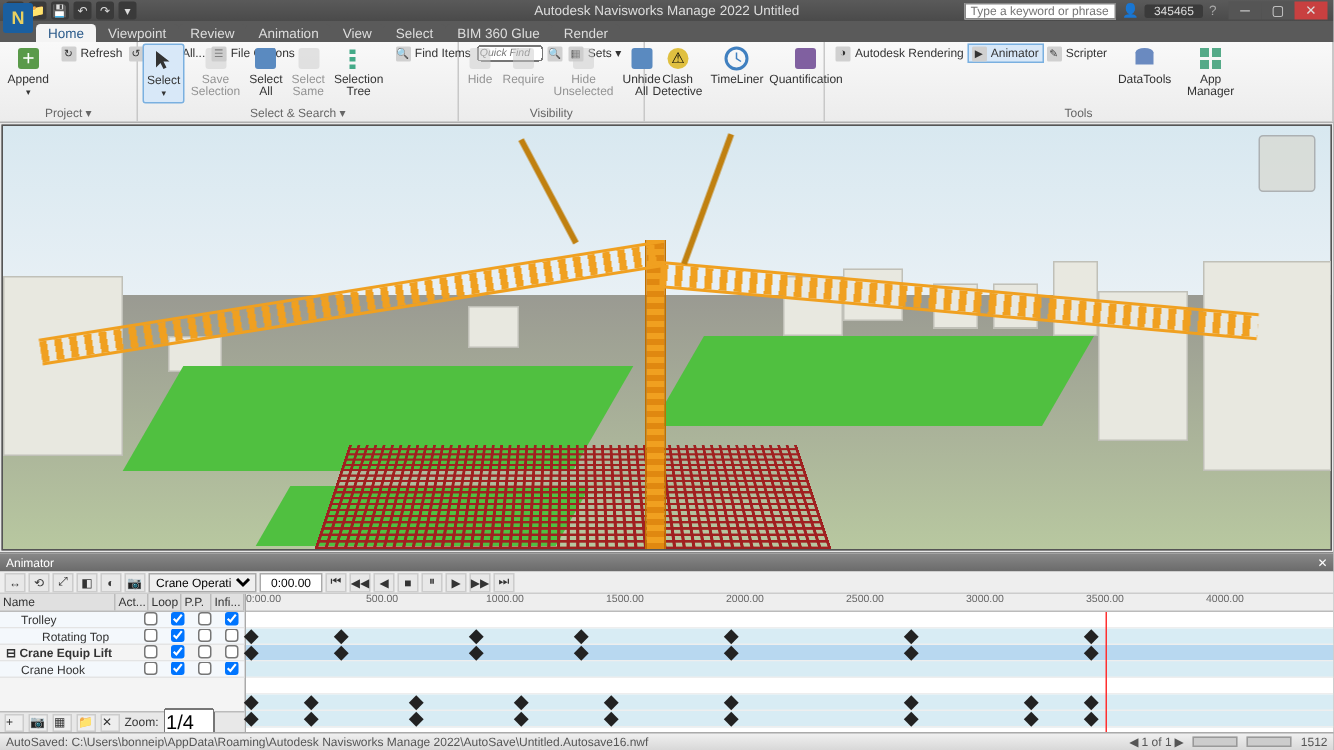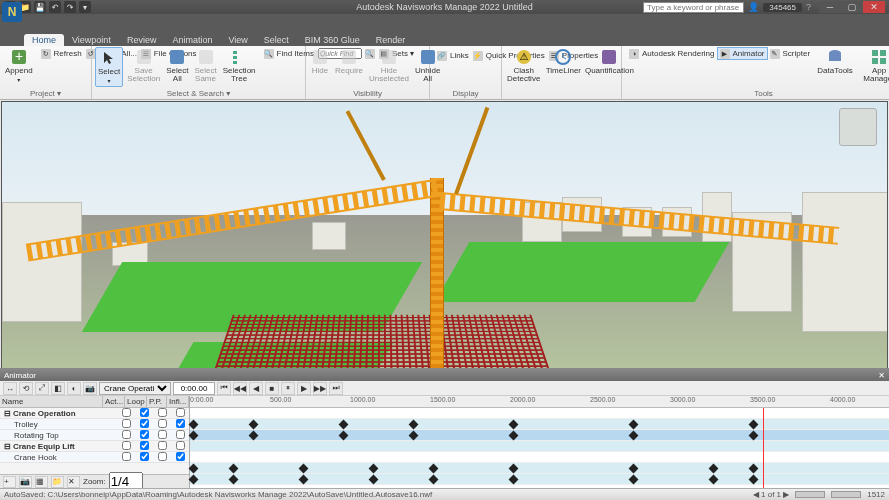--- a/index.html
+++ b/index.html
@@ -11,21 +11,21 @@
 .titlebar .qat span { width:12px; height:12px; background:#3a3a3a; border-radius:2px; display:inline-flex; align-items:center; justify-content:center; font-size:8px;}
 .titlebar .title { position:absolute; left:50%; transform:translateX(-50%); font-size:9px; }
 .titlebar .searchbox { margin-left:auto; display:flex; align-items:center; gap:4px; }
 .titlebar .searchbox input { width:101px; height:11px; font-size:8px; background:#fff; border:1px solid #888; padding:0 3px; color:#999; margin-left:25px;}
 .titlebar .user { background:#3a3a3a; padding:0 6px; border-radius:2px; font-size:8px;}
 .titlebar .winbtns { display:flex; gap:0; margin-left:4px;}
 .titlebar .winbtns span { width:22px; height:12px; display:inline-flex; align-items:center; justify-content:center; font-size:9px; background:#555;}
 .titlebar .winbtns span:last-child { background:#c84040; }
 
 
-.menutabs { height:32px; background:#5a5a5a; display:flex; align-items:flex-end; padding-left:24px; gap:0;}
+.menutabs { height:14px; background:#5a5a5a; display:flex; align-items:flex-end; padding-left:24px; gap:0;}
 .menutabs .tab { padding:1px 8px; font-size:9px; color:#ddd; background:#5a5a5a; border-top-left-radius:3px; border-top-right-radius:3px; cursor:pointer;}
 .menutabs .tab.active { background:#f4f4f4; color:#2a5a8a; font-weight:500; }
 .app-icon { position:absolute; left:2px; top:2px; width:20px; height:20px; background:#1a5fa0; border-radius:2px; display:flex; align-items:center; justify-content:center; color:#e8d060; font-weight:bold; font-size:12px; z-index:10; }
 
 
 .ribbon { height:54px; background:linear-gradient(#f9f9f9,#ececec); border-bottom:1px solid #b0b0b0; display:flex; }
 .ribbon .panel { border-right:1px solid #c8c8c8; display:flex; flex-direction:column; position:relative; padding:1px 3px 10px 3px;}
 .ribbon .panel-label { position:absolute; bottom:0; left:0; right:0; text-align:center; font-size:8px; color:#666; height:10px; line-height:10px; }
 .ribbon .panel-row { display:flex; align-items:flex-start; gap:2px; }
 .bigbtn { width:38px; display:flex; flex-direction:column; align-items:center; padding:1px 2px; gap:1px; text-align:center; font-size:8px; line-height:8px; border-radius:2px; cursor:pointer;}
@@ -47,21 +47,21 @@
 .navcube { position:absolute; top:6px; right:10px; width:38px; height:38px; background:#d8d8d0; border:1px solid #999; border-radius:3px; opacity:0.7;}
 
 
 .animator { position:absolute; bottom:12px; left:0; right:0; height:120px; background:#f4f4f4; border-top:1px solid #888; display:flex; flex-direction:column;}
 .animator-title { height:12px; background:linear-gradient(#888,#6a6a6a); color:#fff; font-size:8px; padding:0 4px; display:flex; align-items:center; justify-content:space-between;}
 .animator-title .close { cursor:pointer; }
 .animator-toolbar { height:15px; background:#eee; border-bottom:1px solid #ccc; display:flex; align-items:center; gap:2px; padding:0 3px; font-size:8px;}
 .animator-toolbar .tbtn { width:14px; height:13px; background:#e8e8e8; border:1px solid #ccc; display:inline-flex; align-items:center; justify-content:center; font-size:8px; cursor:pointer;}
 .animator-toolbar select, .animator-toolbar input { height:13px; font-size:8px; border:1px solid #aaa;}
 .animator-body { flex:1; display:flex; overflow:hidden;}
-.anim-tree { width:190px; border-right:1px solid #aaa; display:flex; flex-direction:column; font-size:8px;}
+.anim-tree { width:164px; border-right:1px solid #aaa; display:flex; flex-direction:column; font-size:8px;}
 .anim-tree-header { height:12px; background:#e0e0e0; border-bottom:1px solid #bbb; display:flex; }
 .anim-tree-header span { border-right:1px solid #bbb; padding:0 2px; display:flex; align-items:center; overflow:hidden;}
 .anim-tree-rows { flex:1; overflow:auto;}
 .anim-row { height:11px; display:flex; border-bottom:1px solid #e4e4e4; align-items:center;}
 .anim-row.sel { background:#d0e4f8 !important;}
 .anim-row.bold { font-weight:600;}
 .anim-row .namecell { flex:1; padding-left:2px; white-space:nowrap; overflow:hidden;}
 .anim-row .chk { width:18px; text-align:center;}
 .anim-row input[type=checkbox]{ width:9px; height:9px; margin:0;}
 .anim-timeline { flex:1; display:flex; flex-direction:column; background:#fff;}
@@ -242,37 +242,20 @@
           <div class="ico">
             <div class="ico-square"></div>
           </div>
           <span style="white-space:pre-line;">Unhide
 All</span>
         </div>
     </div>
     <div class="panel-label">Visibility</div>
   </div>
 
-  <div class="panel" style="width:72px;">
-    <div class="smallbtns" style="padding-top:2px;">
-      <div class="smallbtn">
-          <span class="sico">🔗</span>
-          <span>Links</span>
-        </div>
-      <div class="smallbtn">
-          <span class="sico">⚡</span>
-          <span>Quick Properties</span>
-        </div>
-      <div class="smallbtn">
-          <span class="sico">☰</span>
-          <span>Properties</span>
-        </div>
-    </div>
-    <div class="panel-label">Display</div>
-  </div>
 
   <div class="panel" style="width:120px;">
     <div class="panel-row">
       <div class="bigbtn">
           <div class="ico">
             <svg width="18" height="18">
               <circle cx="9" cy="9" r="7" fill="#e0c040"></circle>
               <text x="9" y="12" text-anchor="middle" font-size="10">⚠</text>
             </svg>
           </div>
@@ -395,36 +378,29 @@
   <div class="animator-body">
     <div class="anim-tree">
       <div class="anim-tree-header">
         <span style="flex:1;">Name</span>
         <span style="width:22px;">Act...</span>
         <span style="width:22px;">Loop</span>
         <span style="width:20px;">P.P.</span>
         <span style="width:22px;">Infi...</span>
       </div>
       <div class="anim-tree-rows" id="anim-rows">
-          <div class="anim-row bold">
-            <span class="namecell" style="padding-left:4px">⊟ Crane Operation</span>
-    <span class="chk"><input type="checkbox" style=""></span>
-    <span class="chk"><input type="checkbox" checked="" style=""></span>
-    <span class="chk"><input type="checkbox" style=""></span>
-    <span class="chk"><input type="checkbox" style=""></span>
-          </div>
           <div class="anim-row" style="background: rgb(244, 248, 252);">
             <span class="namecell" style="padding-left:14px">Trolley</span>
     <span class="chk"><input type="checkbox" style=""></span>
     <span class="chk"><input type="checkbox" checked="" style=""></span>
     <span class="chk"><input type="checkbox" style=""></span>
     <span class="chk"><input type="checkbox" checked="" style=""></span>
           </div>
           <div class="anim-row" style="background: rgb(244, 248, 252);">
-            <span class="namecell" style="padding-left:14px">Rotating Top</span>
+            <span class="namecell" style="padding-left:28px">Rotating Top</span>
     <span class="chk"><input type="checkbox" style=""></span>
     <span class="chk"><input type="checkbox" checked="" style=""></span>
     <span class="chk"><input type="checkbox" style=""></span>
     <span class="chk"><input type="checkbox" style=""></span>
           </div>
           <div class="anim-row bold">
             <span class="namecell" style="padding-left:4px">⊟ Crane Equip Lift</span>
     <span class="chk"><input type="checkbox" style=""></span>
     <span class="chk"><input type="checkbox" checked="" style=""></span>
     <span class="chk"><input type="checkbox" style=""></span>

